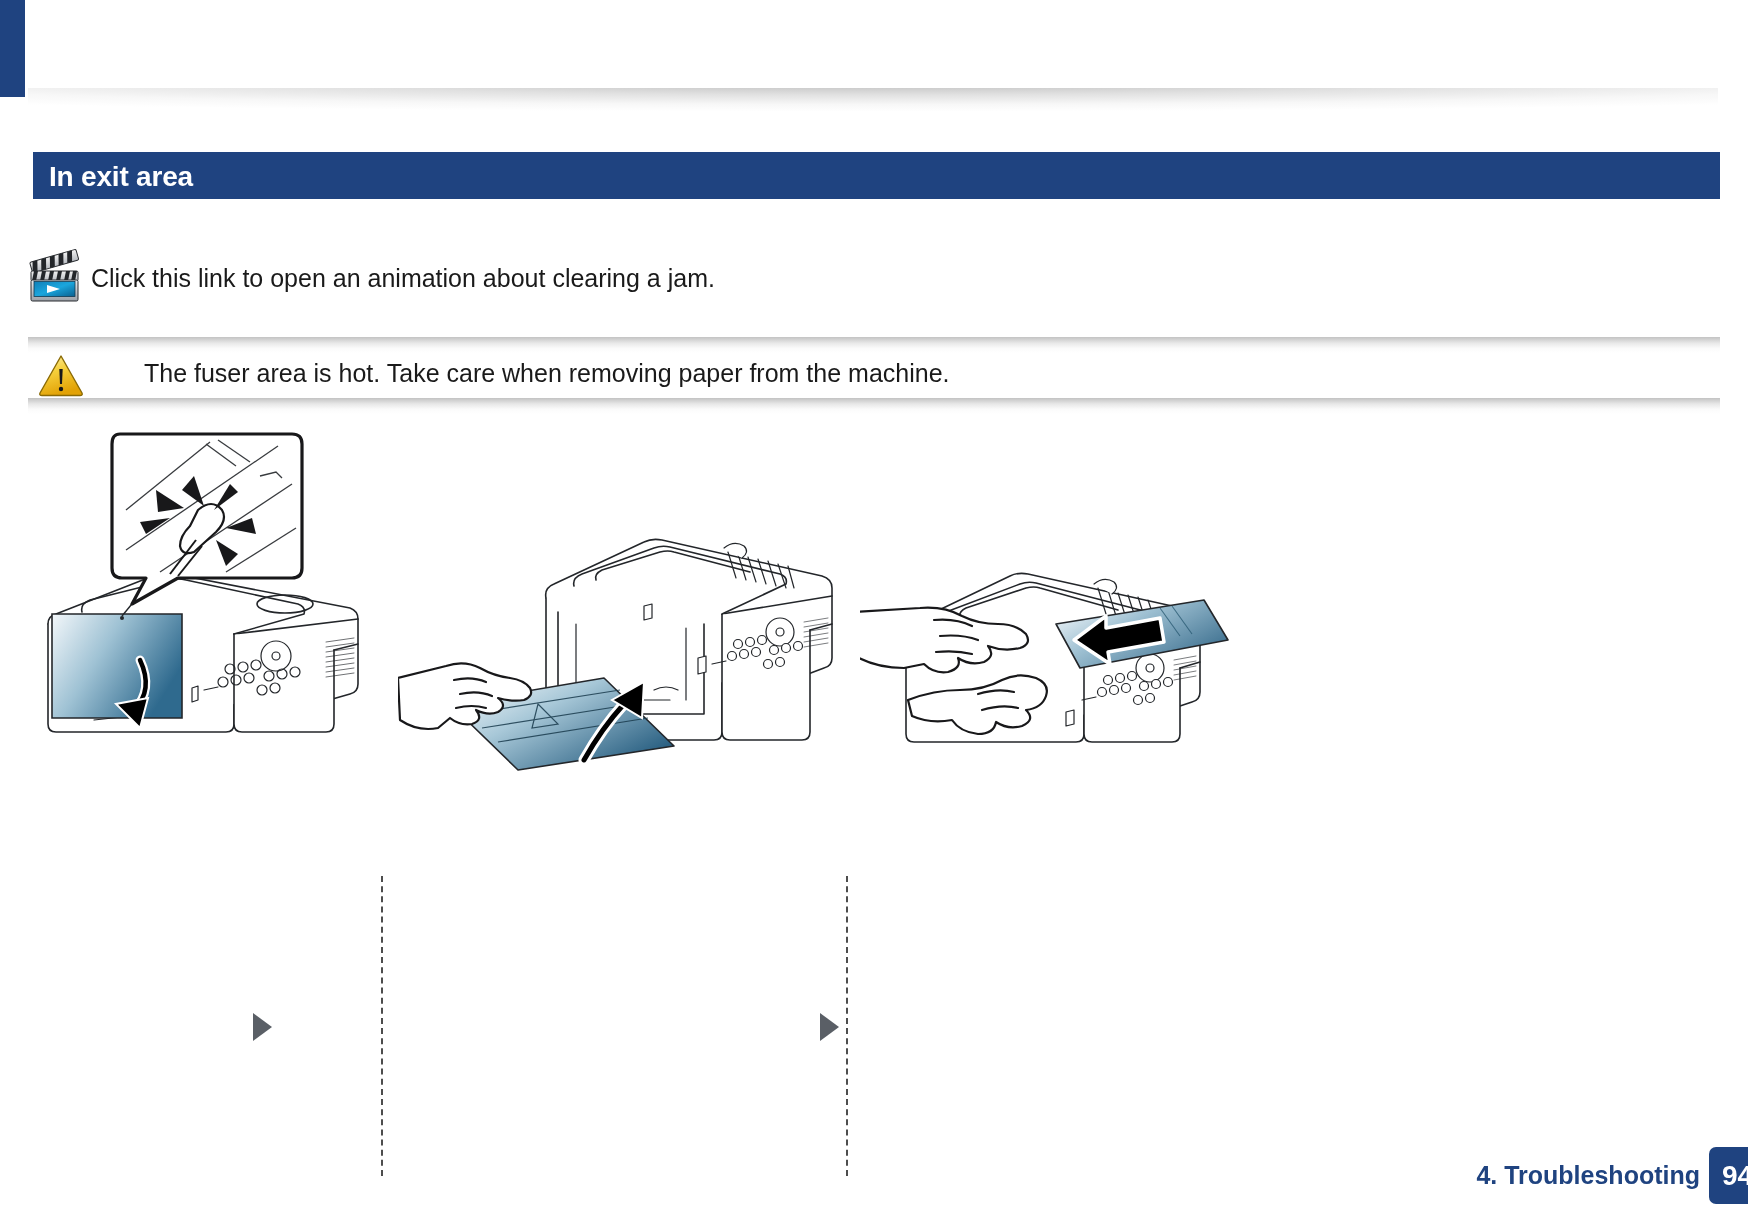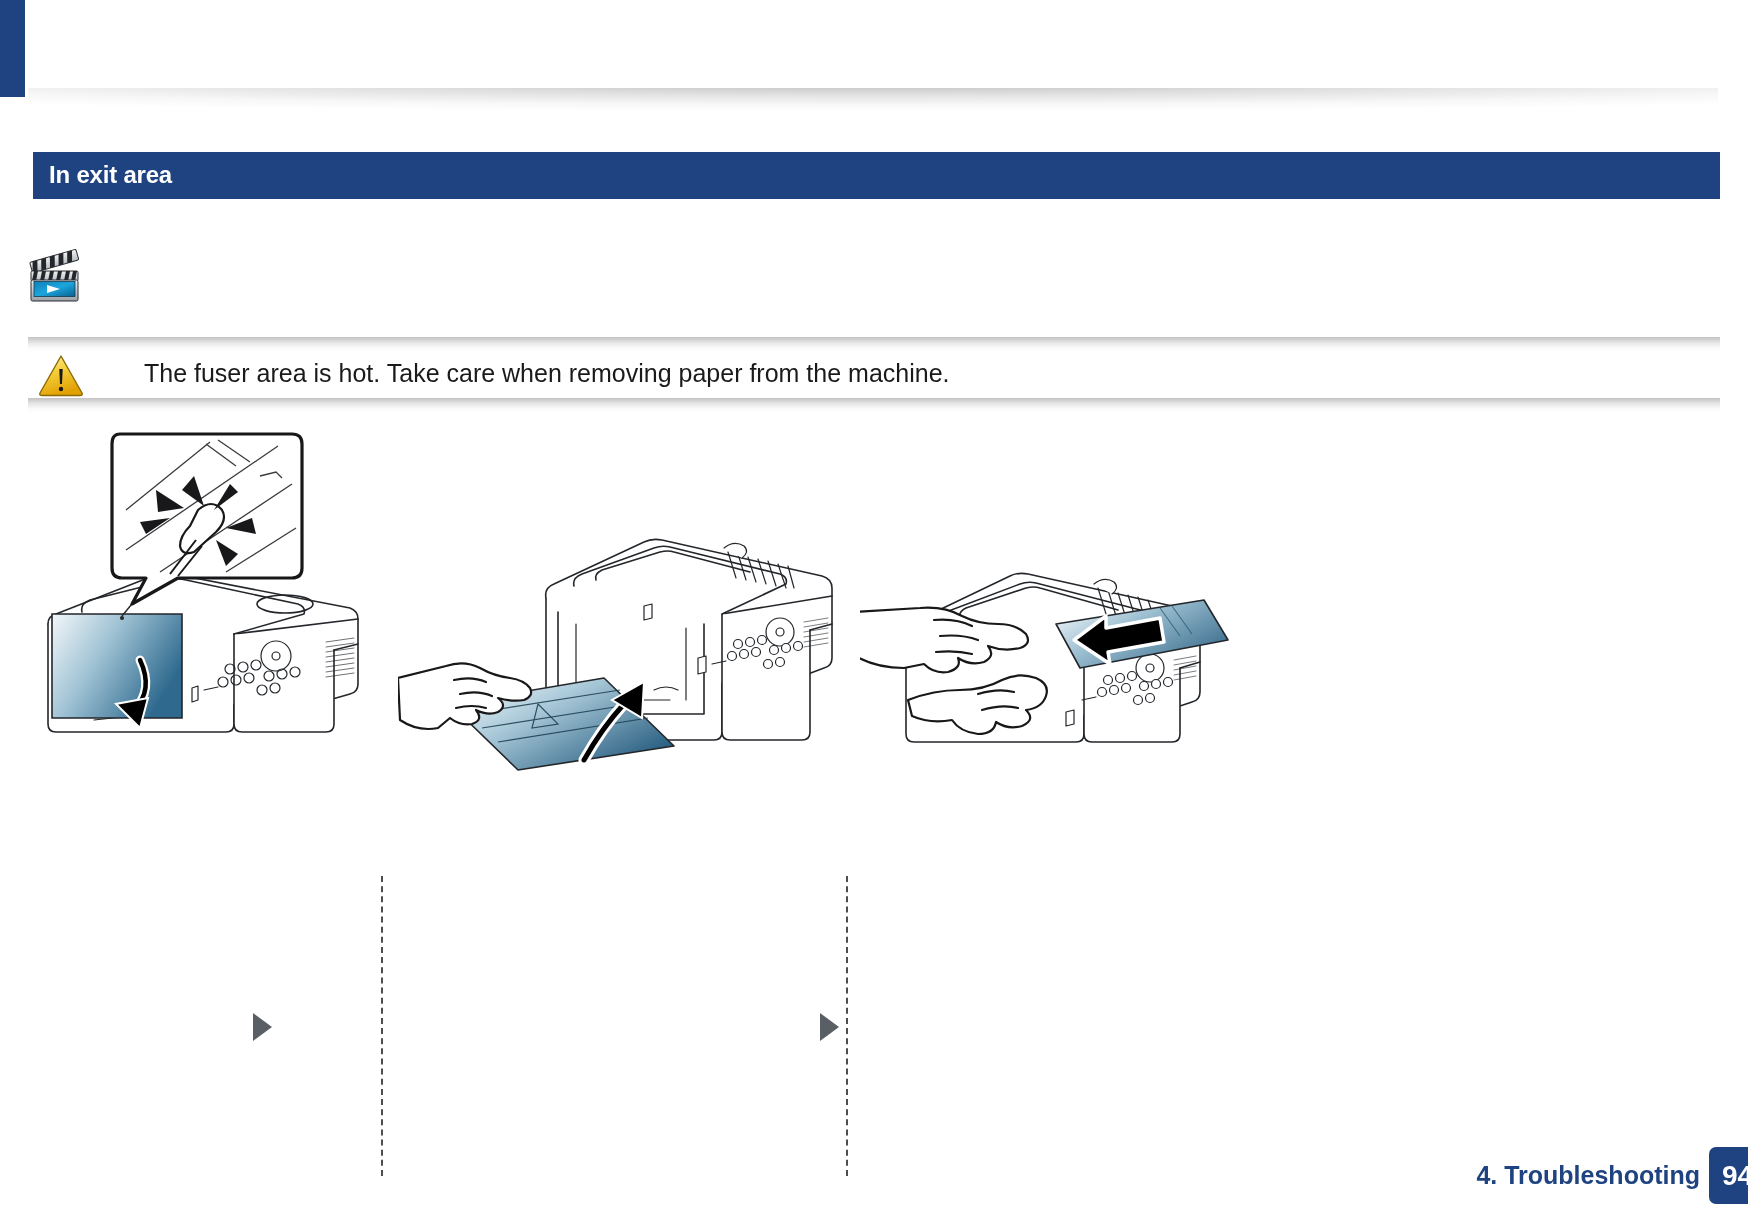--- a/index.html
+++ b/index.html
@@ -61,21 +61,21 @@
     left: 33px;
     top: 152px;
     width: 1687px;
     height: 47px;
     background: #1f4380;
   }
   #section-bar-label {
     position: absolute;
     left: 16px;
     top: 9px;
-    font-size: 24px;
+    font-size: 28px;
     font-weight: bold;
     color: #ffffff;
     letter-spacing: -0.2px;
     white-space: nowrap;
   }
 
   
   #animation-row {
     position: absolute;
     left: 28px;
@@ -262,20 +262,21 @@
         <polygon points="30,23 34,23 32,33 28,33"></polygon>
         <polygon points="38,23 42,23 40,33 36,33"></polygon>
         <polygon points="45,23 49,23 47,33 43,33"></polygon>
       </g>
 
       <rect x="3" y="32" width="47" height="21" rx="1.5" fill="url(#baseG)" stroke="#2a2d31" stroke-width="1"></rect>
       <rect x="6" y="33.5" width="41" height="15" fill="url(#screenG)" stroke="#123a52" stroke-width="0.8"></rect>
       <polygon points="19,37 32,41 19,45" fill="#ffffff"></polygon>
     </svg>
   </span>
+  <span id="animation-link-text">Click this link to open an animation about clearing a jam.</span>
 </div>
 
 <div id="caution-divider-top" class="grad-divider"></div>
 <div id="caution-row">
   <span id="warning-icon">
     <svg viewBox="0 0 50 46" width="50" height="46" xmlns="http://www.w3.org/2000/svg">
       <defs>
         <linearGradient id="warnG" x1="0" y1="0" x2="0.35" y2="1">
           <stop offset="0" stop-color="#fdf0a8"></stop>
           <stop offset="0.45" stop-color="#f6d03c"></stop>

